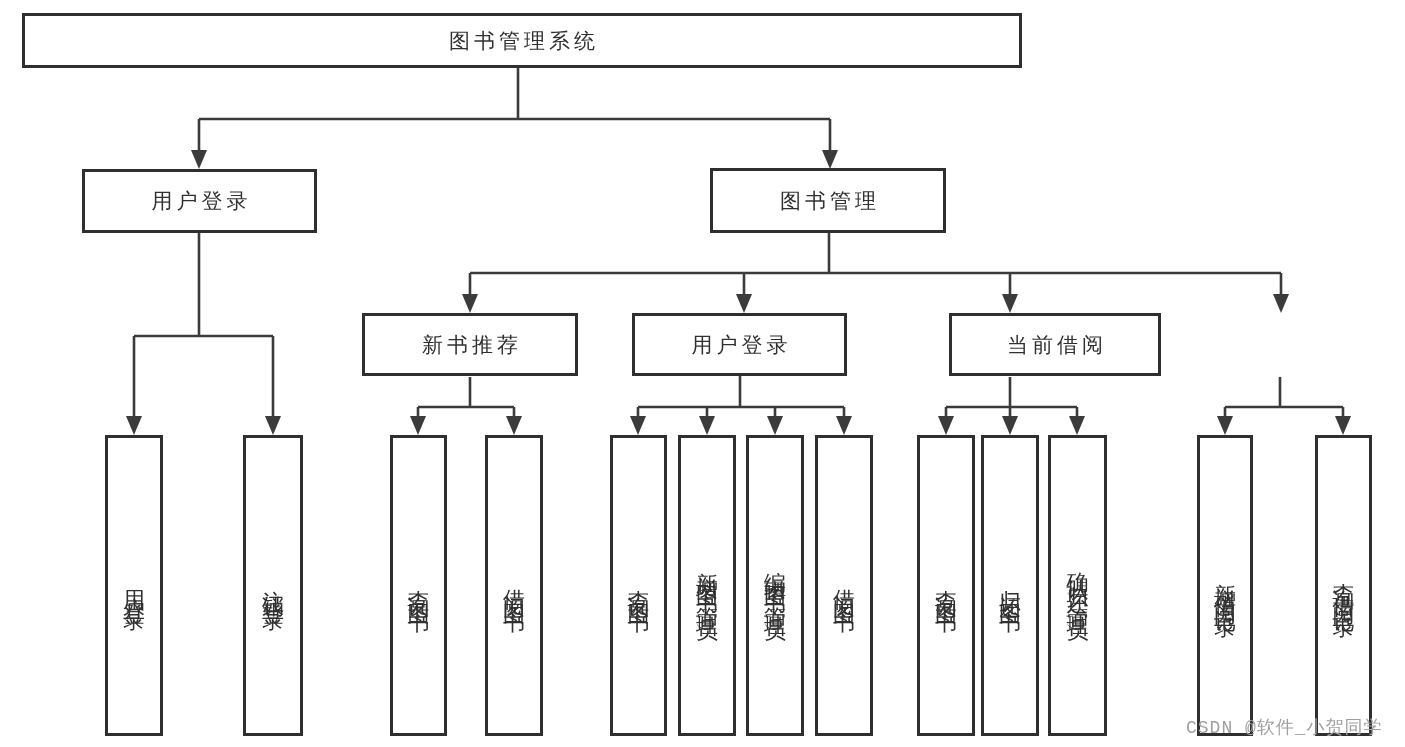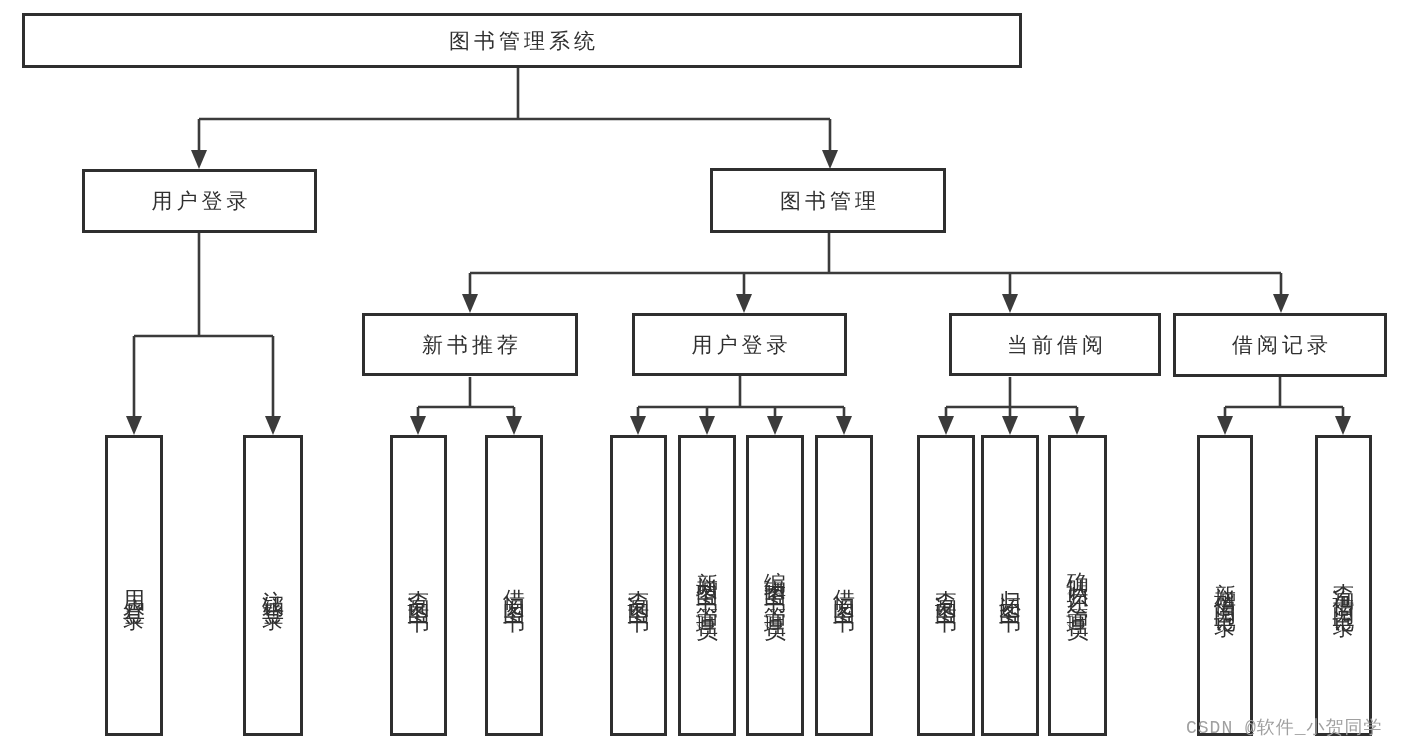--- a/index.html
+++ b/index.html
@@ -120,23 +120,20 @@
 
   <div class="box hbox" id="n-newbook">
     <span class="lbl">新书推荐</span>
   </div>
   <div class="box hbox" id="n-borrow">
     <span class="lbl">用户登录</span>
   </div>
   <div class="box hbox" id="n-current">
     <span class="lbl">当前借阅</span>
   </div>
-  <div class="box hbox" id="n-record">
-    <span class="lbl">借阅记录</span>
-  </div>
 
   <div class="box vbox leaf" id="f1">
     <span class="lbl">用户登录</span>
   </div>
   <div class="box vbox leaf" id="f2">
     <span class="lbl">注销登录</span>
   </div>
   <div class="box vbox leaf" id="f3">
     <span class="lbl">查询图书</span>
   </div>

